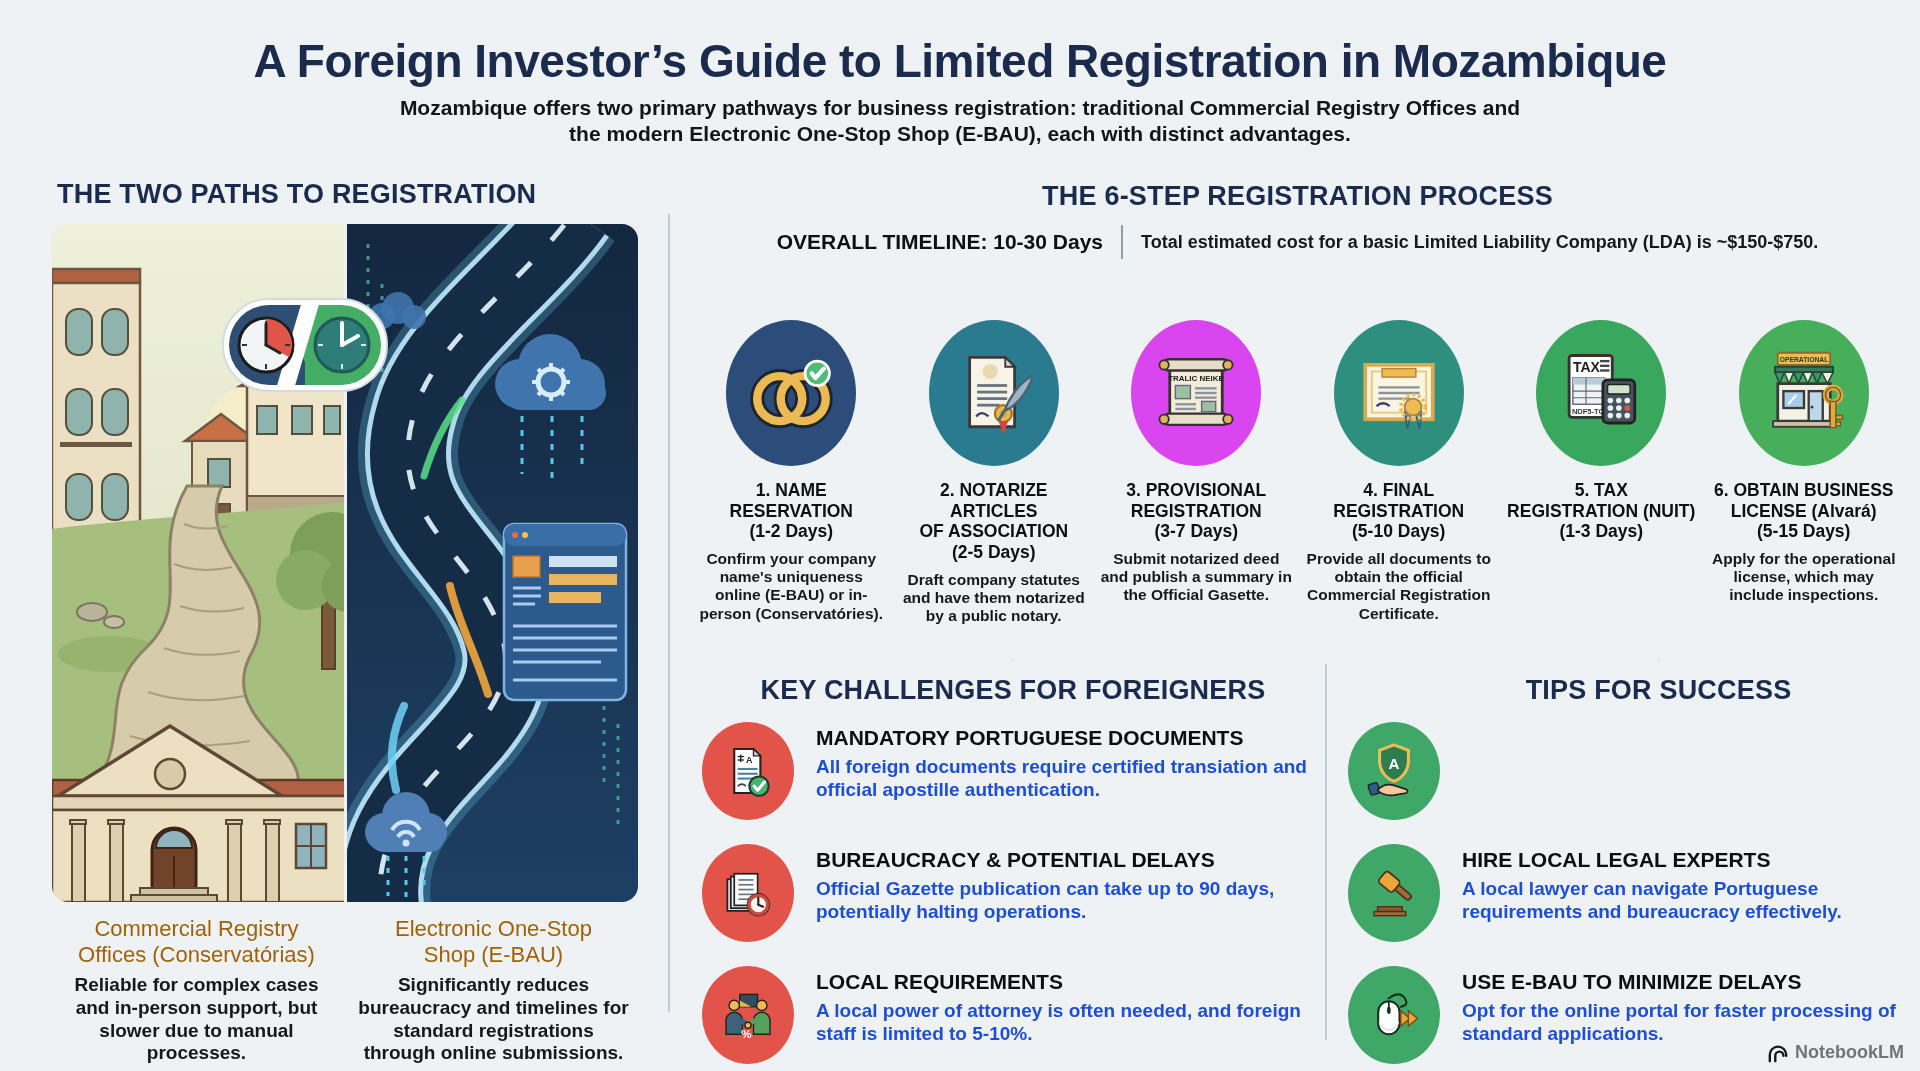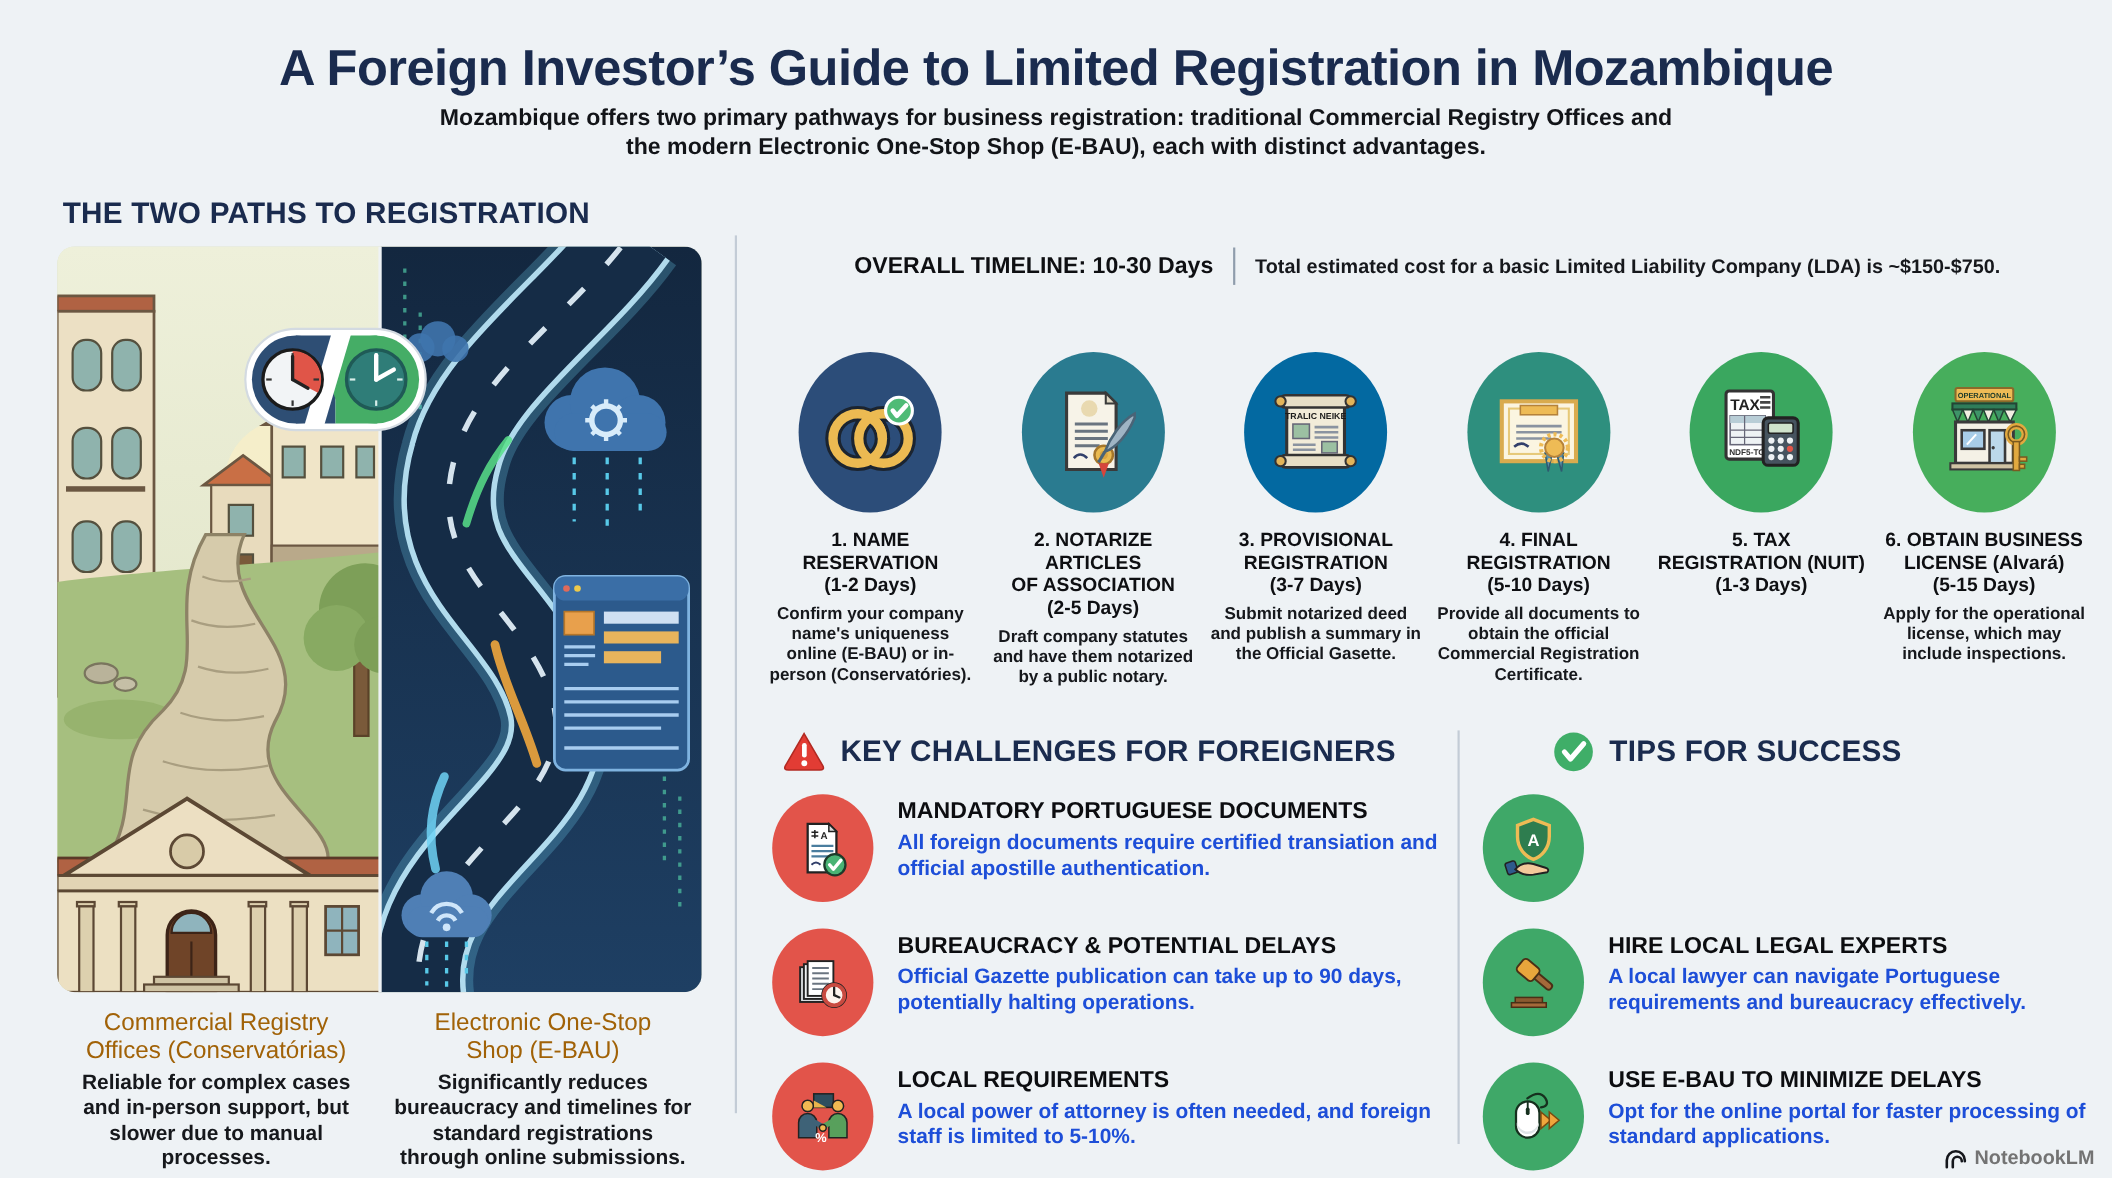--- a/index.html
+++ b/index.html
@@ -32,30 +32,30 @@
   .timeline-row { position:absolute; left:690px; top:222px; width:1215px; height:40px;
                   display:flex; align-items:center; justify-content:center; }
   .timeline-label { font-size:21px; font-weight:800; color:#0e0f12; }
   .timeline-sep { width:2px; height:34px; background:#8f9dac; margin:0 18px; }
   .cost-note { font-size:18px; font-weight:600; color:#16181c; }
 
   .steps-row { position:absolute; left:690px; top:320px; width:1215px; display:flex; }
   .step { flex:1; text-align:center; padding:0 5px; }
   .step-circle { width:130px; height:146px; border-radius:50%; margin:0 auto;
                  display:flex; align-items:center; justify-content:center; }
-  .c1 { background:#2c4d79; } .c2 { background:#2a7b90; } .c3 { background:#0369a1; }
+  .c1 { background:#2c4d79; } .c2 { background:#2a7b90; } .c3 { background:#d946ef; }
   .c4 { background:#2e8f7e; } .c5 { background:#3aa75f; } .c6 { background:#47ae5c; }
   .step-title { margin-top:14px; font-size:17.5px; font-weight:800; color:#0e0f12;
                 line-height:1.18; white-space:pre-line; }
   .step-desc { margin-top:8px; font-size:15.5px; font-weight:600; color:#16181c; line-height:1.18; }
 
   
   .challenges { position:absolute; left:702px; top:660px; width:612px; }
   .tips       { position:absolute; left:1348px; top:660px; width:557px; }
-  .section-header { display:flex; align-items:center; gap:14px; height:46px; }
+  .section-header { display:flex; align-items:center; gap:14px; height:46px;flex-direction:column; }
   .challenges .section-header { padding-left:10px; }
   .tips .section-header { padding-left:64px; }
   .info-item { display:flex; align-items:flex-start; margin-top:16px; }
   .info-item + .info-item { margin-top:24px; }
   .info-icon { flex:none; width:92px; height:98px; border-radius:50%;
                display:flex; align-items:center; justify-content:center; }
   .info-icon.red   { background:#e2544a; }
   .info-icon.green { background:#3fa868; }
   .info-text { margin-left:22px; padding-top:4px; }
   .info-title { font-size:21px; font-weight:800; color:#0c0d10; }
@@ -295,20 +295,21 @@
     </div>
     <div class="path-caption">
       <div class="path-title">Electronic One-Stop
 Shop (E-BAU)</div>
       <div class="path-desc">Significantly reduces bureaucracy and timelines for standard registrations through online submissions.</div>
     </div>
   </div>
 
   <div class="divider divider-main"></div>
 
+  <h2 class="sec-heading process-heading">THE 6-STEP REGISTRATION PROCESS</h2>
 
   <div class="timeline-row">
     <span class="timeline-label">OVERALL TIMELINE: 10-30 Days</span>
     <span class="timeline-sep"></span>
     <span class="cost-note">Total estimated cost for a basic Limited Liability Company (LDA) is ~$150-$750.</span>
   </div>
 
   <div class="steps-row">
 
     <div class="step">

